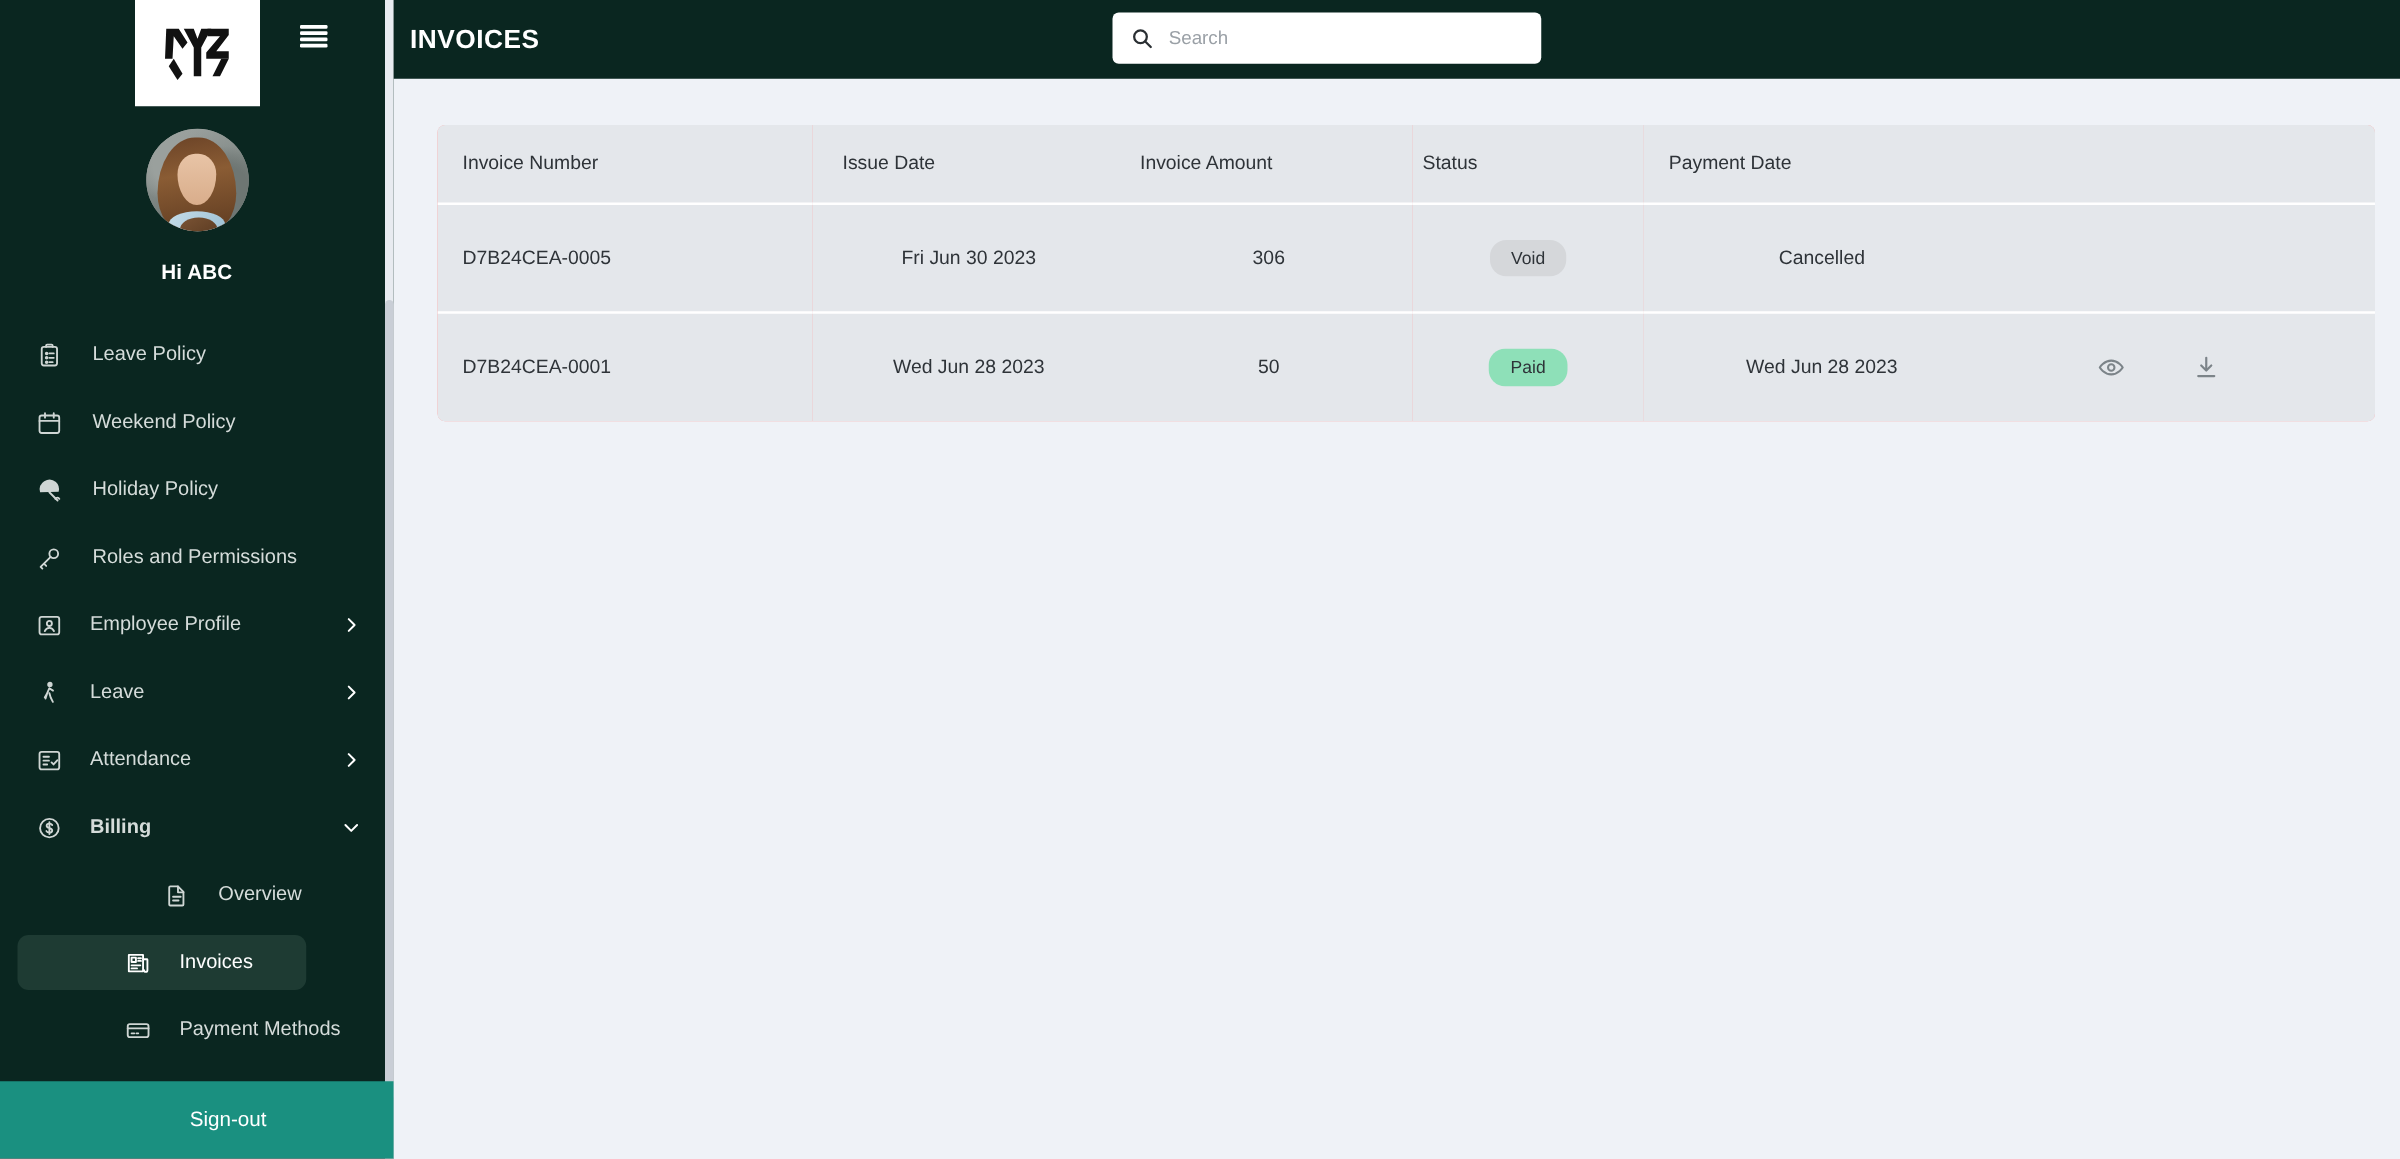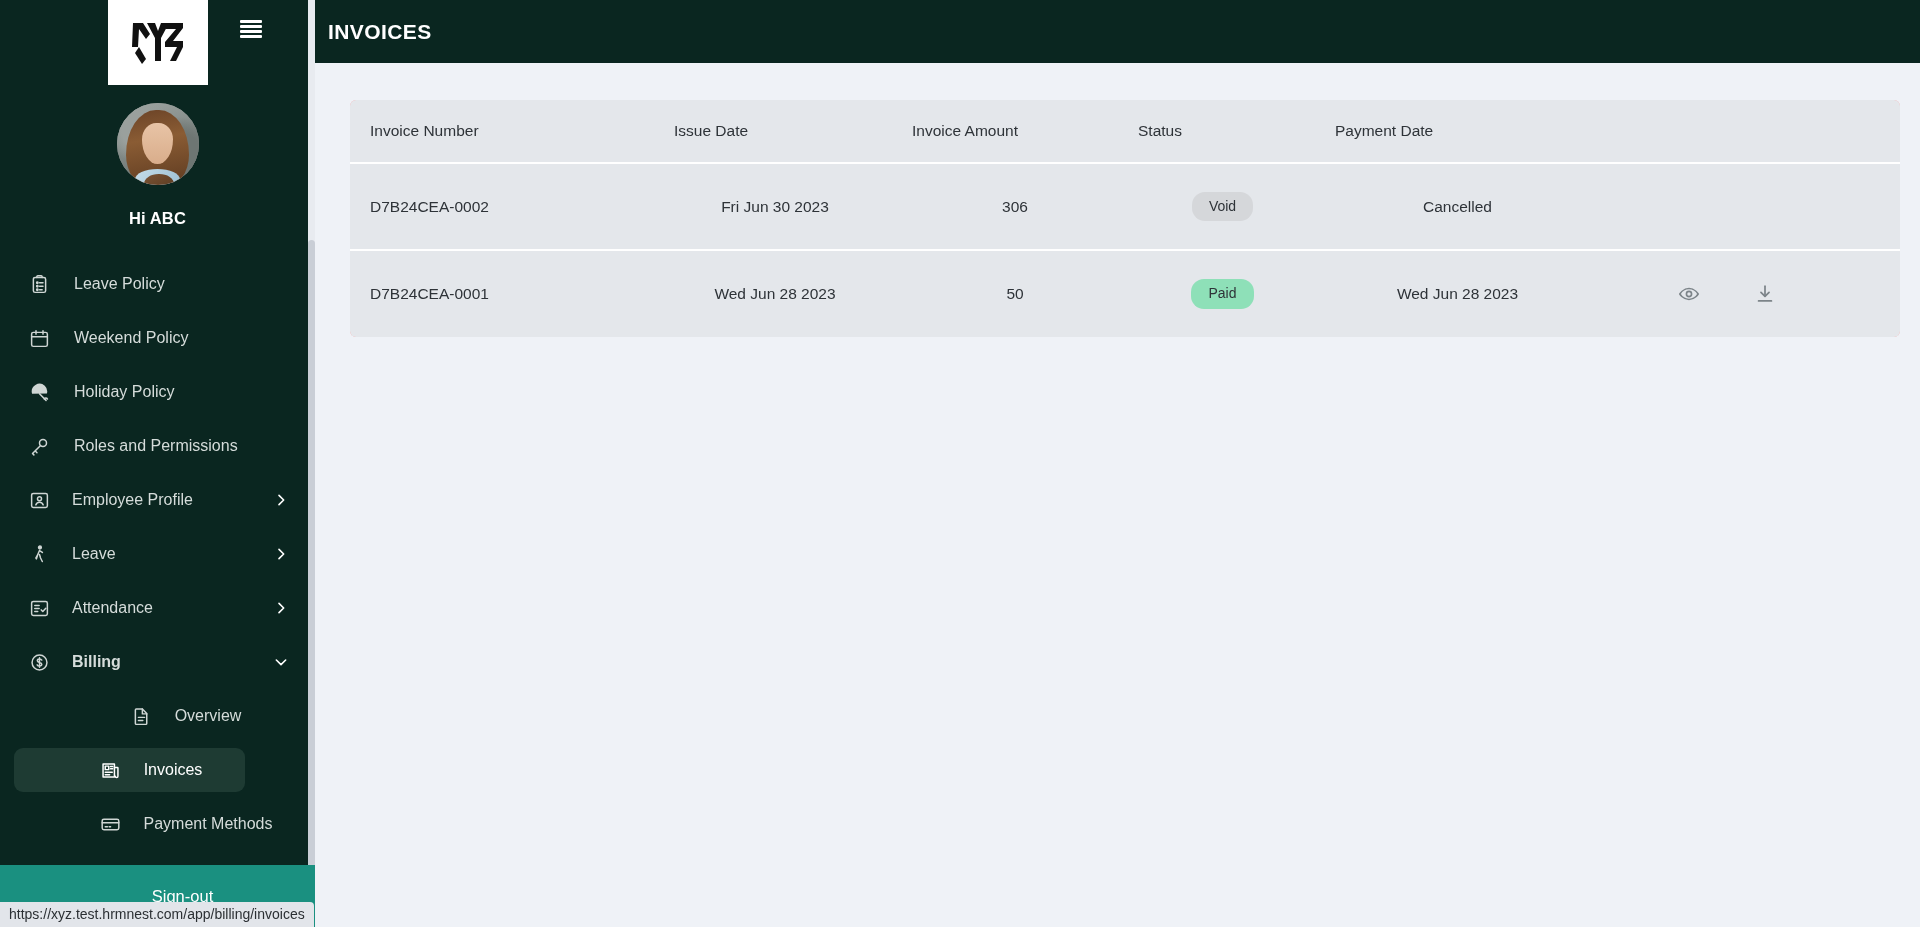--- a/index.html
+++ b/index.html
@@ -532,39 +532,48 @@
     <div class="topbar">
       <div class="hamburger">
         <span></span>
         <span></span>
         <span></span>
         <span></span>
       </div>
 
       <div class="page-title">INVOICES</div>
 
+      <div class="search-box">
+        <span class="s-ico">
+          <svg width="19" height="19" viewBox="0 0 24 24" fill="none" stroke="currentColor" stroke-width="2.3" stroke-linecap="round">
+            <circle cx="10.6" cy="10.6" r="6.4"></circle>
+            <path d="M15.4 15.4 21 21"></path>
+          </svg>
+        </span>
+        <input type="text" placeholder="Search" style="">
+      </div>
     </div>
 
     <div class="content">
       <div class="table-card">
         <table class="inv">
           <thead>
             <tr>
               <th class="col-num">Invoice Number</th>
               <th class="col-issue">Issue Date</th>
               <th class="col-amt">Invoice Amount</th>
               <th class="col-status">Status</th>
               <th class="col-pay">Payment Date</th>
               <th class="col-act"></th>
             </tr>
           </thead>
           <tbody>
 
             <tr>
-              <td class="col-num">D7B24CEA-0002</td>
+              <td class="col-num">D7B24CEA-0005</td>
               <td class="col-issue">Fri Jun 30 2023</td>
               <td class="col-amt">306</td>
               <td class="col-status">
                 <span class="badge void">Void</span>
               </td>
               <td class="col-pay">Cancelled</td>
               <td class="col-act"></td>
             </tr>
 
             <tr>
@@ -593,15 +602,14 @@
                 </div>
               </td>
             </tr>
 
           </tbody>
         </table>
       </div>
     </div>
   </section>
 
-  <div class="status-bar">https://xyz.test.hrmnest.com/app/billing/invoices</div>
 
 </div>
 
 </body></html>

